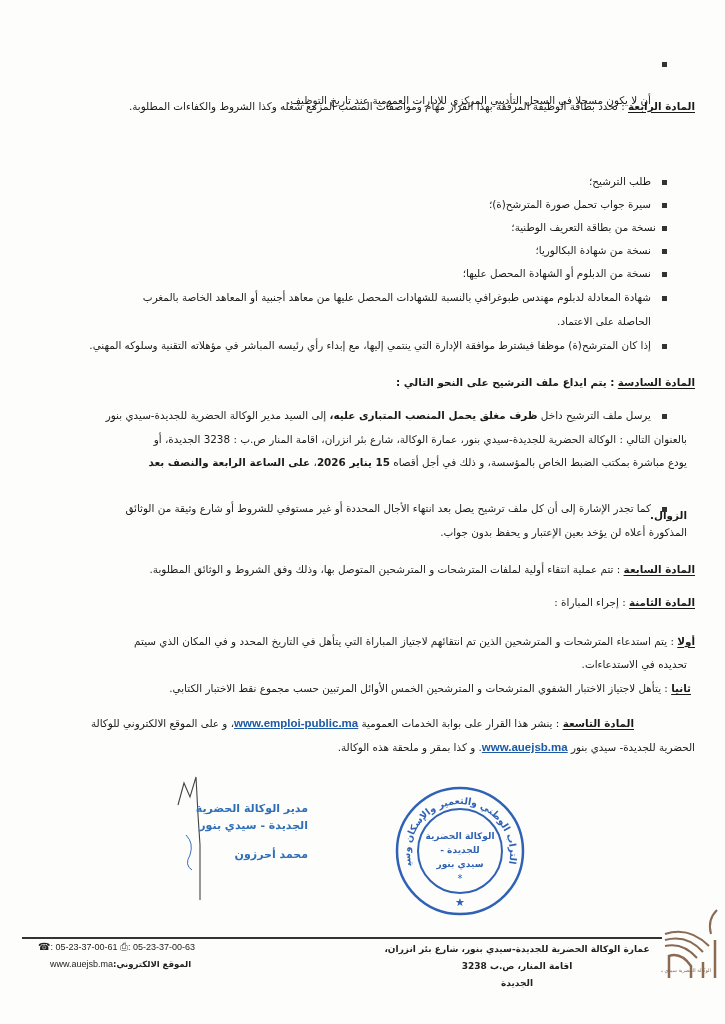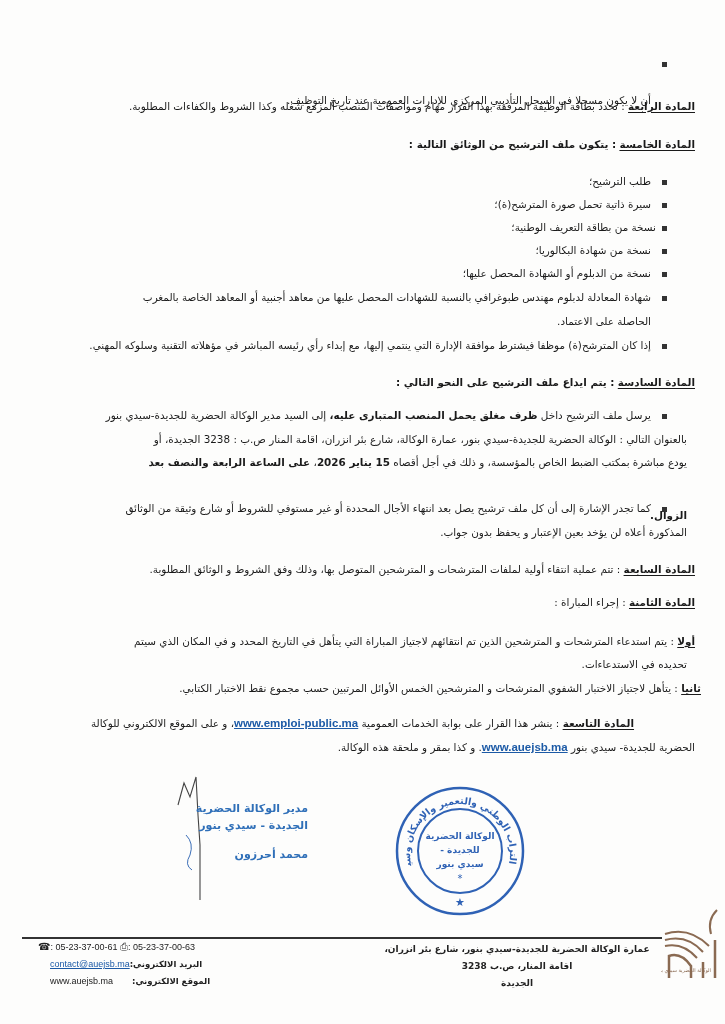--- a/index.html
+++ b/index.html
@@ -32,29 +32,25 @@
 <div class="page">
 
   <span class="bullet" style="right:58px; top:62px;"></span>
   <div class="line" style="right:74px; top:57px;margin-top:36px;">أن لا يكون مسجلا في السجل التأديبي المركزي للإدارات العمومية عند تاريخ التوظيف.</div>
 
   <div class="line" style="top:99px;">
     <span class="art">المادة الرابعة</span>
     <span>: تحدد بطاقة الوظيفة المرفقة بهذا القرار مهام ومواصفات المنصب المزمع شغله وكذا الشروط والكفاءات المطلوبة.</span>
   </div>
 
-  <div class="line" style="top:137px;">
-    <span class="art">المادة الخامسة</span>
-    <span class="head-bold">: يتكون ملف الترشيح من الوثائق التالية :</span>
-  </div>
 
   <span class="bullet" style="right:58px; top:180px;"></span>
   <div class="line" style="right:74px; top:174px;">طلب الترشيح؛</div>
   <span class="bullet" style="right:58px; top:203px;"></span>
-  <div class="line" style="right:74px; top:197px;">سيرة ذاتية تحمل صورة المترشح(ة)؛</div>
+  <div class="line" style="right:74px; top:197px;">سيرة جواب تحمل صورة المترشح(ة)؛</div>
   <span class="bullet" style="right:58px; top:226px;"></span>
   <div class="line" style="right:69px; top:220px;">نسخة من بطاقة التعريف الوطنية؛</div>
   <span class="bullet" style="right:58px; top:249px;"></span>
   <div class="line" style="right:74px; top:243px;">نسخة من شهادة البكالوريا؛</div>
   <span class="bullet" style="right:58px; top:272px;"></span>
   <div class="line" style="right:74px; top:266px;">نسخة من الدبلوم أو الشهادة المحصل عليها؛</div>
   <span class="bullet" style="right:58px; top:296px;"></span>
   <div class="line" style="right:74px; top:290px; left:38px;">شهادة المعادلة لدبلوم مهندس طبوغرافي بالنسبة للشهادات المحصل عليها من معاهد أجنبية أو المعاهد الخاصة بالمغرب</div>
   <div class="line" style="right:74px; top:314px;">الحاصلة على الاعتماد.</div>
   <span class="bullet" style="right:58px; top:344px;"></span>
@@ -92,21 +88,21 @@
 
   <div class="line" style="top:595px;">
     <span class="art">المادة الثامنة</span>
     <span>: إجراء المباراة :</span>
   </div>
   <div class="line" style="top:634px;">
     <span class="u">أولا</span>
     <span>: يتم استدعاء المترشحات و المترشحين الذين تم انتقائهم لاجتياز المباراة التي يتأهل في التاريخ المحدد و في المكان الذي سيتم</span>
   </div>
   <div class="line" style="right:38px; top:657px;">تحديده في الاستدعاءات.</div>
-  <div class="line" style="right:24px; top:681px;text-align:right;">
+  <div class="line" style="right:34px; top:681px;text-align:right;">
     <span class="u">ثانيا</span>
     <span>: يتأهل لاجتياز الاختبار الشفوي المترشحات و المترشحين الخمس الأوائل المرتبين حسب مجموع نقط الاختبار الكتابي.</span>
   </div>
 
   <div class="line" style="top:716px;text-align:center;">
     <span class="art">المادة التاسعة</span>
     <span>: ينشر هذا القرار على بوابة الخدمات العمومية</span>
     <a class="link">www.emploi-public.ma</a><span>، و على الموقع الالكتروني للوكالة</span>
   </div>
   <div class="line" style="top:740px;">
@@ -140,25 +136,22 @@
     <text x="67" y="122" text-anchor="middle" font-size="11" fill="#2f62b5">★</text>
   </svg>
 
   <div class="footer-rule"></div>
 
   <div class="footer-left">
     <div class="row">
       <span class="icon">☎</span><span>: 05-23-37-00-61</span>
       <span class="icon">⎙</span><span>: 05-23-37-00-63</span>
     </div>
-    <div class="row r2">
-      <a>contact@auejsb.ma</a><span style="direction:rtl; unicode-bidi:embed; font-family:'DejaVu Sans',sans-serif; font-weight:bold; font-size:8.5px;">البريد الالكتروني:</span>
-    </div>
     <div class="row r3">
-      <span>www.auejsb.ma</span><span style="direction:rtl; unicode-bidi:embed; font-family:'DejaVu Sans',sans-serif; font-weight:bold; font-size:8.5px;padding-left:19px;">الموقع الالكتروني:</span>
+      <span>www.auejsb.ma</span><span style="direction:rtl; unicode-bidi:embed; font-family:'DejaVu Sans',sans-serif; font-weight:bold; font-size:8.5px;">الموقع الالكتروني:</span>
     </div>
   </div>
 
   <div class="footer-right">
     <div>عمارة الوكالة الحضرية للجديدة-سيدي بنور، شارع بئر انزران،</div>
     <div>اقامة المنار، ص.ب 3238</div>
     <div>الجديدة</div>
   </div>
 
   <svg class="logo" viewBox="0 0 60 80">

